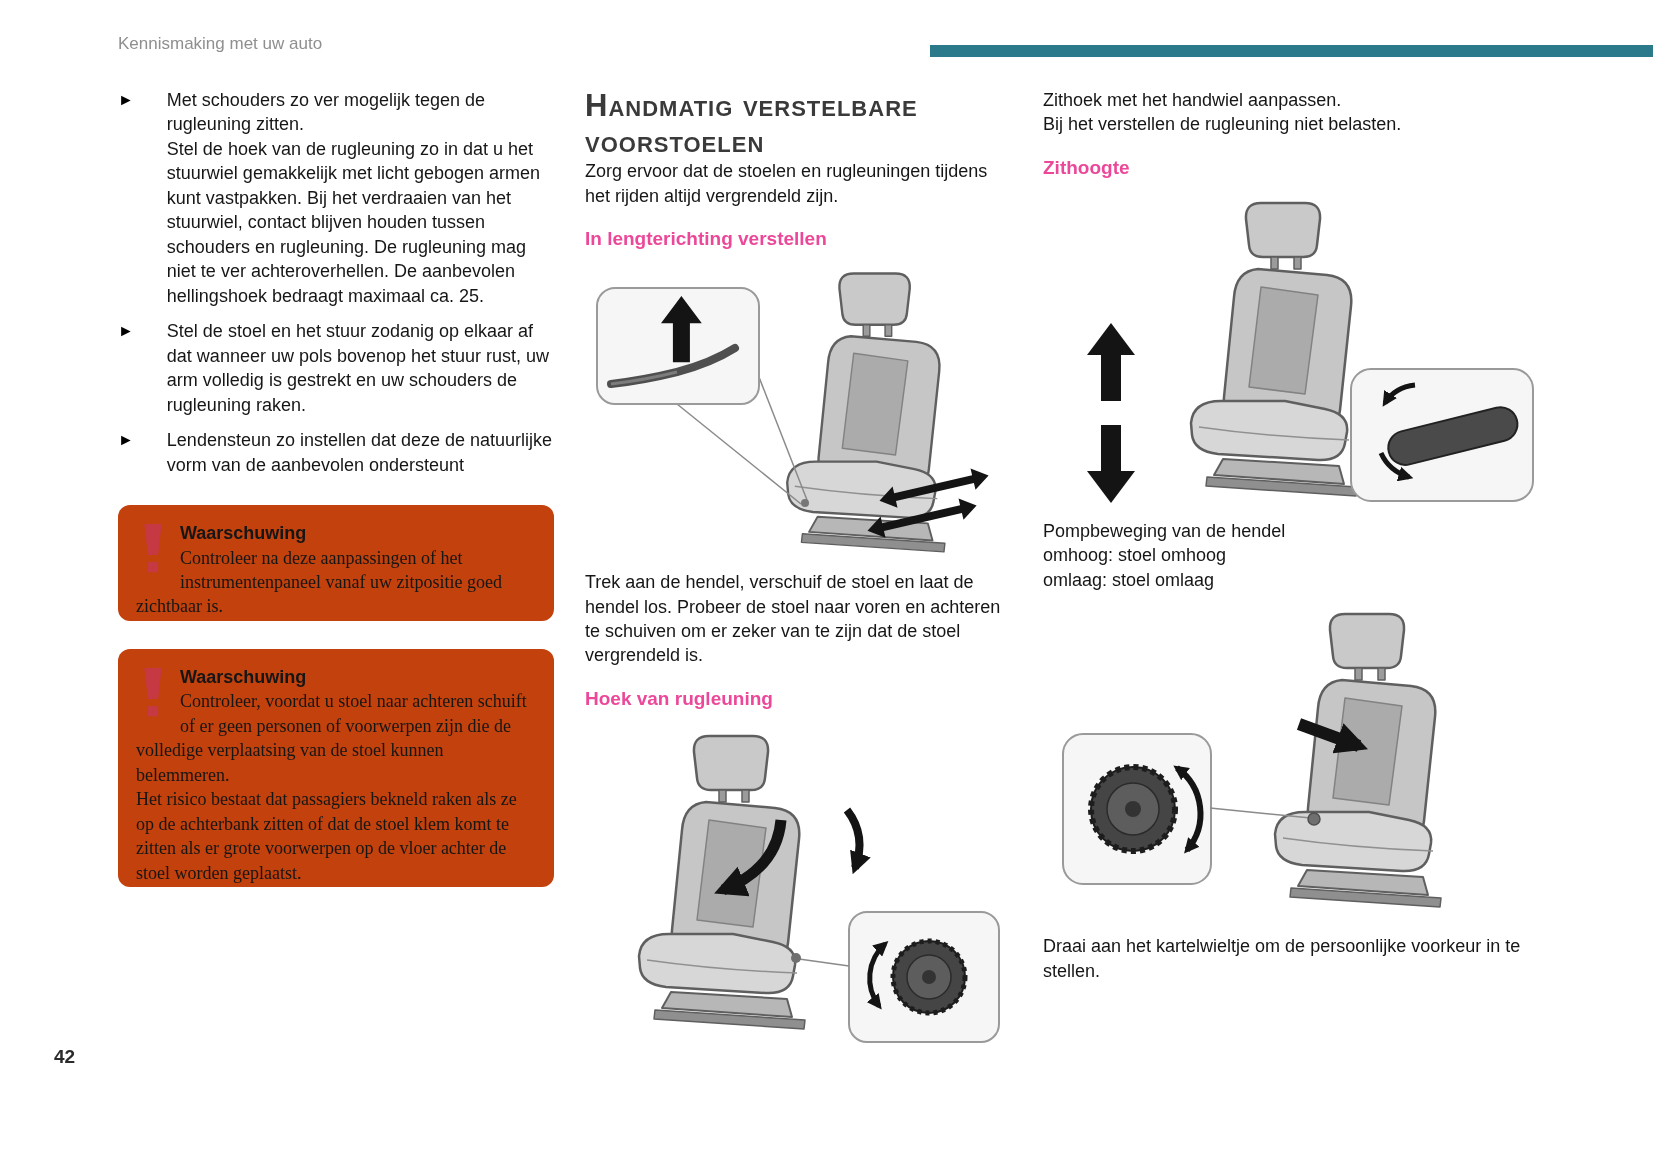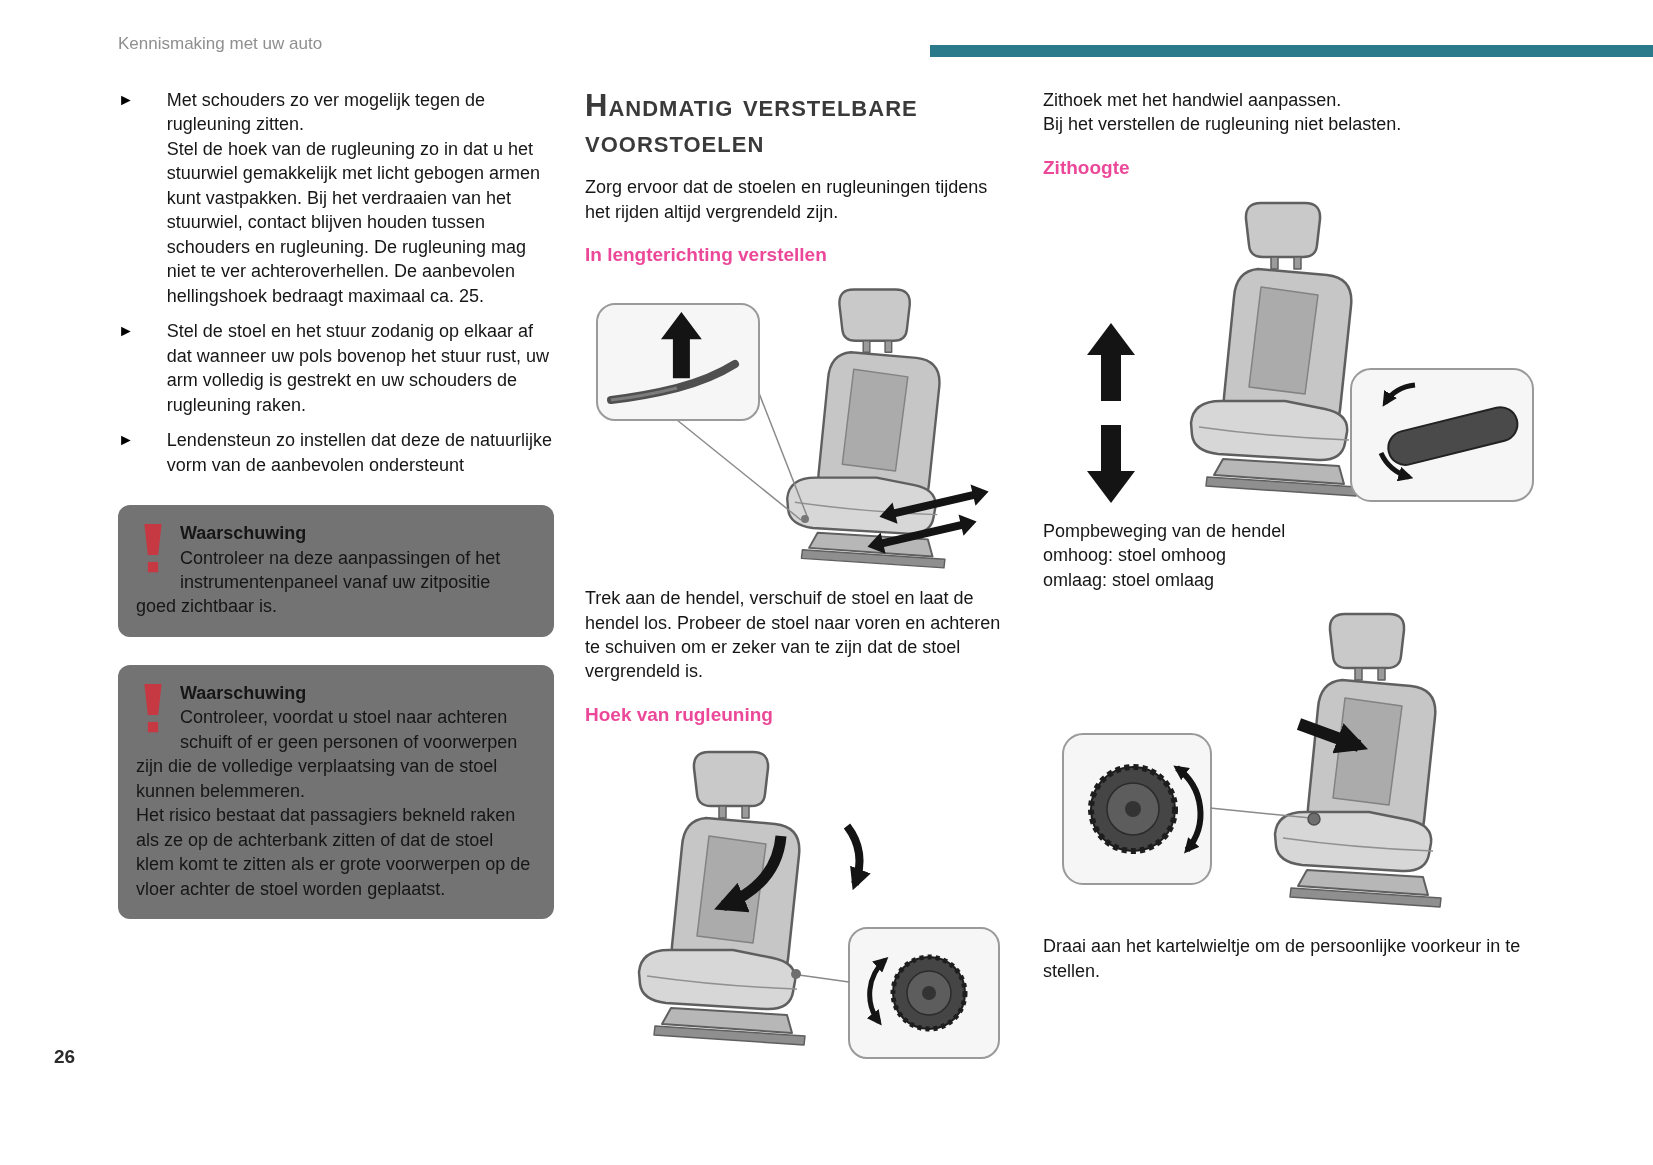--- a/index.html
+++ b/index.html
@@ -31,34 +31,34 @@
   .col-mid   { left:585px; width:430px; }
   .col-right { left:1043px; width:502px; }
 
   
   .bullet { display:flex; gap:11px; margin-bottom:11px; }
   .bullet-marker { flex:0 0 auto; font-size:16px; line-height:1.5; color:#000; }
   .bullet-text { white-space:pre-line;margin-left:22px; }
 
   
   .warning-box {
-    background:#737373; border-radius:12px;
-    padding:16px 20px 18px 18px; margin-top:28px;
+    background:#c2410c; border-radius:12px;
+    padding:16px 20px 2px 18px; margin-top:28px;
   }
   .warn-icon { float:left; width:26px; height:50px; margin:3px 14px 2px 4px; }
   .warn-icon svg { display:block; width:100%; height:100%; }
   .warn-title { font-weight:bold; }
-  .warn-text { white-space:pre-line; }
+  .warn-text { white-space:pre-line;font-family:Liberation Serif, serif; }
 
   
   .doc-heading {
     font-variant:small-caps;
     font-size:31px; line-height:1.15; letter-spacing:1px;
     font-weight:bold; color:#3a3a3a;
-    max-width:410px; margin-bottom:16px;
+    max-width:410px; 
   }
   .sub-heading { font-size:19px; font-weight:bold; margin:18px 0 10px; color:#ec4899; }
   .body-par { white-space:pre-line; }
   .caption { white-space:pre-line; margin-top:8px; }
   figure { margin:4px 0 2px; }
   figure svg { display:block; }
 </style>
 </head>
 <body>
 
@@ -230,15 +230,15 @@
           <circle cx="90" cy="213" r="8" fill="#333333"></circle>
           <path d="M134,172 a56,56 0 0,1 10,82" fill="none" stroke="#141414" stroke-width="6" marker-start="url(#ah14r)" marker-end="url(#ah14)"></path>
         </g>
       </svg>
     </figure>
 
     <p class="caption">Draai aan het kartelwieltje om de persoonlijke voorkeur in te stellen.</p>
 
   </div>
 
-  <div class="page-number">26</div>
+  <div class="page-number">42</div>
 
 </div>
 
 </body></html>

